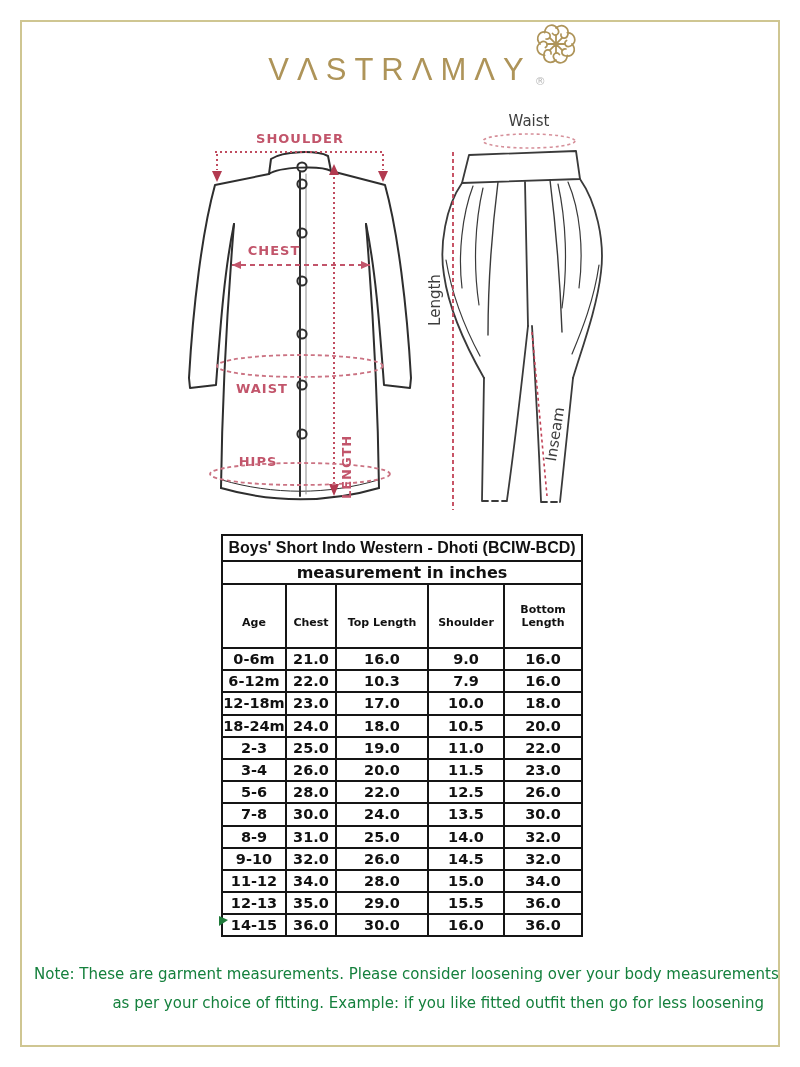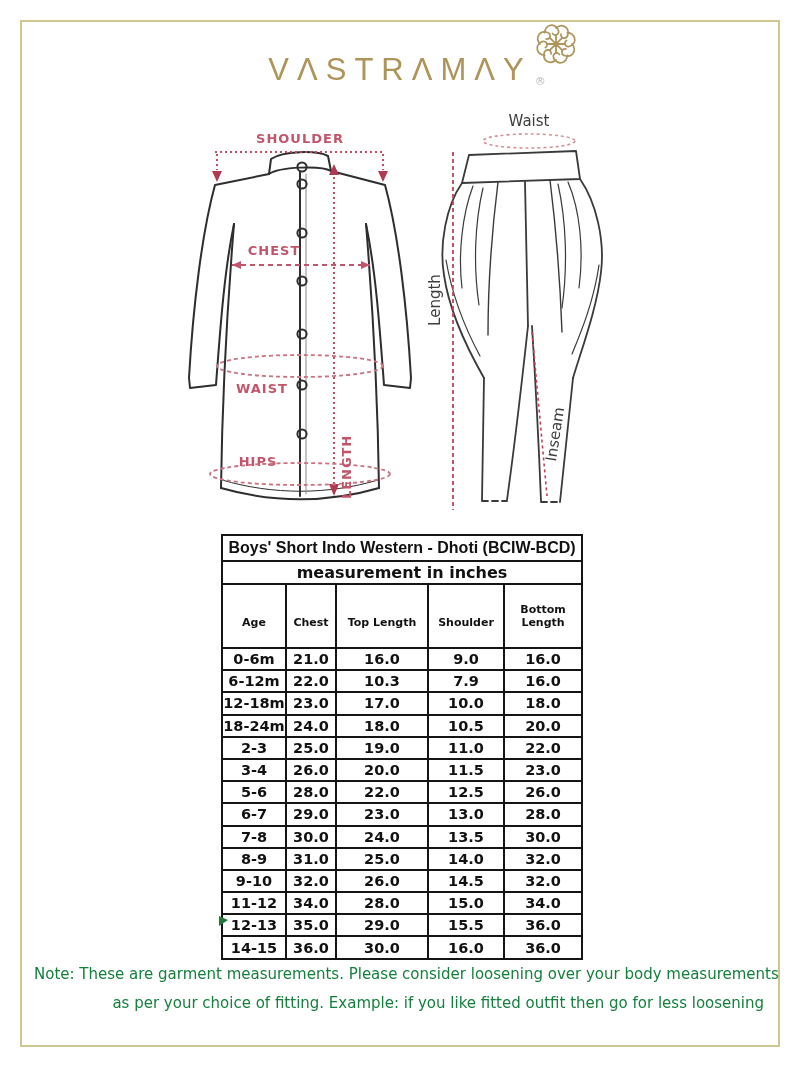--- a/index.html
+++ b/index.html
@@ -205,27 +205,20 @@
             <td>23.0</td>
           </tr>
           <tr>
             <td>5-6</td>
             <td>28.0</td>
             <td>22.0</td>
             <td>12.5</td>
             <td>26.0</td>
           </tr>
           <tr>
-            <td>6-7</td>
-            <td>29.0</td>
-            <td>23.0</td>
-            <td>13.0</td>
-            <td>28.0</td>
-          </tr>
-          <tr>
             <td>7-8</td>
             <td>30.0</td>
             <td>24.0</td>
             <td>13.5</td>
             <td>30.0</td>
           </tr>
           <tr>
             <td>8-9</td>
             <td>31.0</td>
             <td>25.0</td>

